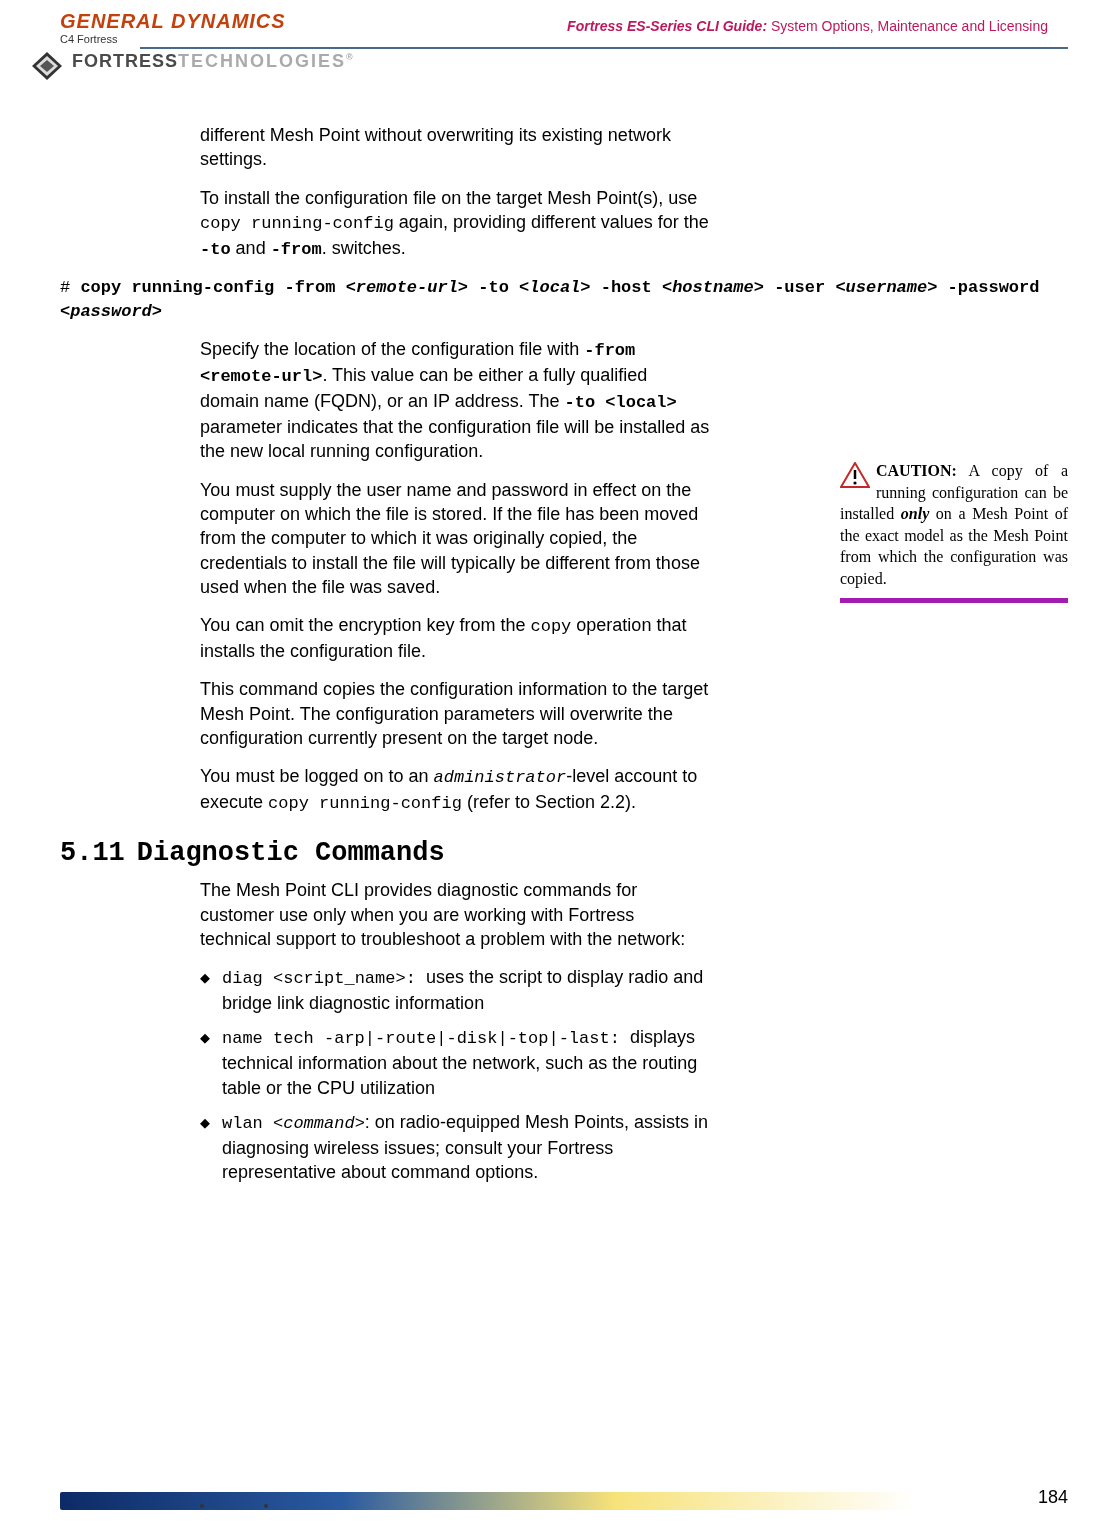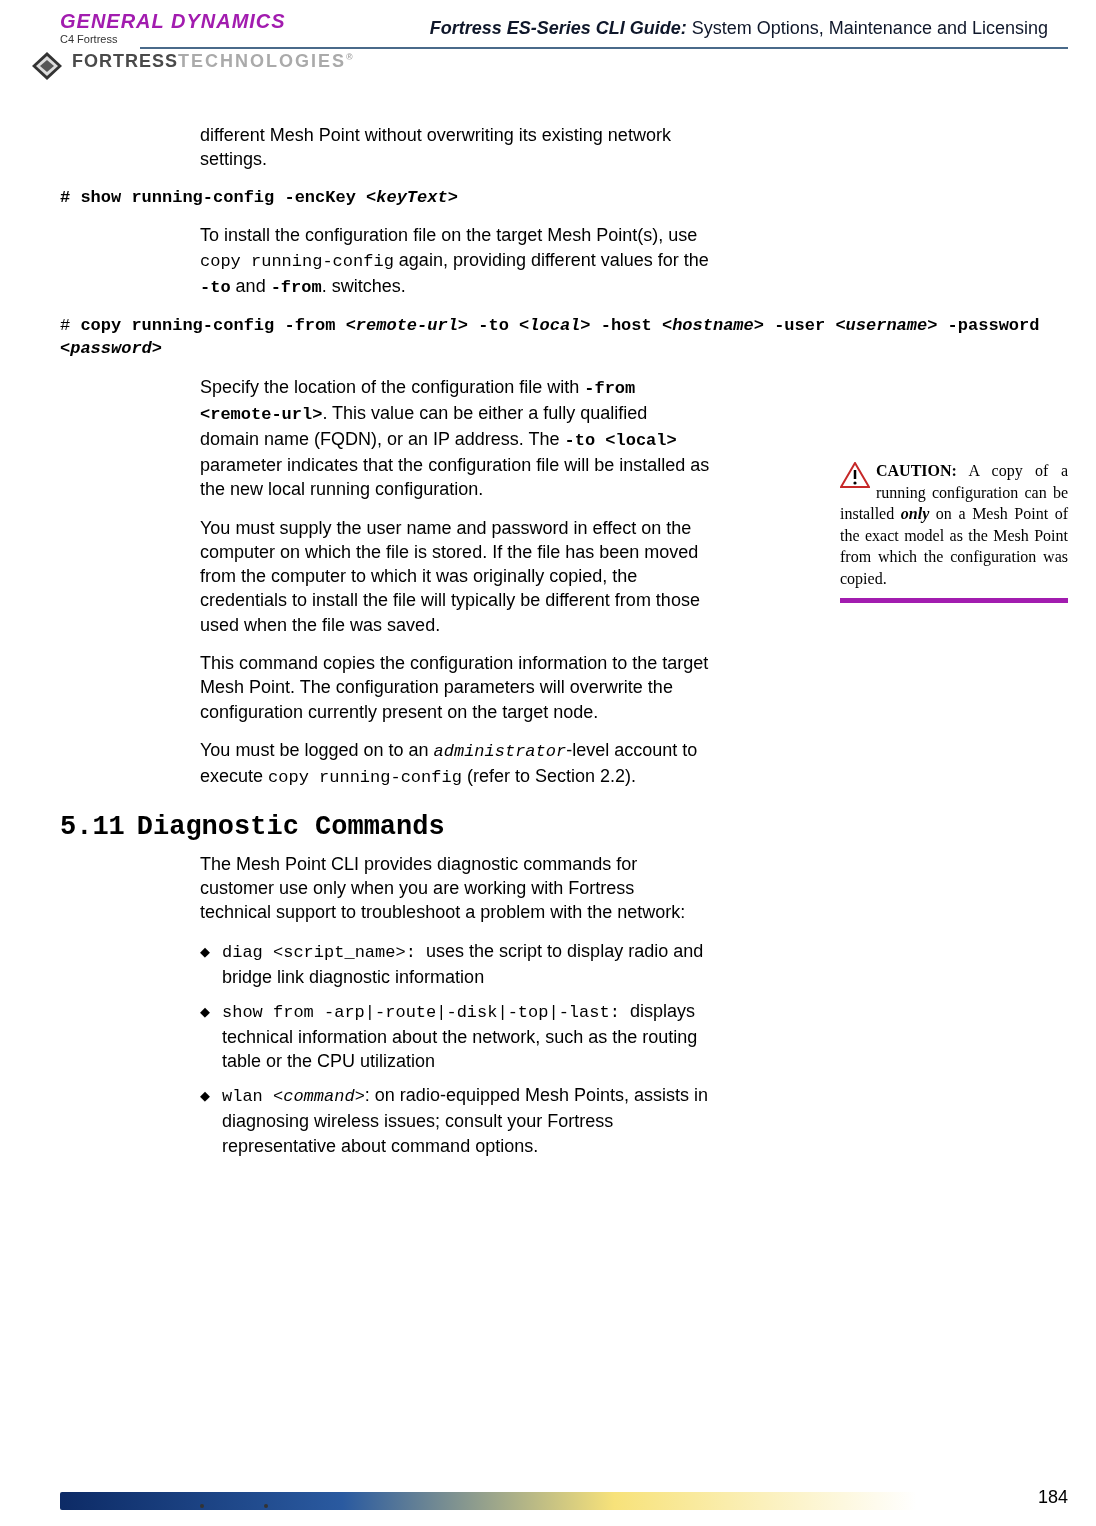--- a/index.html
+++ b/index.html
@@ -22,33 +22,33 @@
       display: flex;
       flex-direction: column;
       margin-right: 60px;
     }
     .gd-logo {
       font-family: Arial, sans-serif;
       font-weight: bold;
       font-style: italic;
       font-size: 20px;
       letter-spacing: 1px;
-      color: #a21caf;
+      color: #c2410c;
       white-space: nowrap;
     }
     .gd-sub {
       font-size: 11px;
       color: #333;
       margin-top: 0px;
     }
     .header-title {
       flex: 1;
       text-align: right;
-      font-size: 18px;
-      color: #0f172a;
+      font-size: 14px;
+      color: #be185d;
       padding-right: 28px;
       padding-top: 8px;
     }
     .header-title .bold-italic {
       font-weight: bold;
       font-style: italic;
     }
     .fortress-logo-row {
       display: flex;
       align-items: flex-start;
@@ -196,38 +196,38 @@
   <span class="fortress-text">
     <span>FORTRESS</span><span class="tech">TECHNOLOGIES</span><sup style="font-size:9px;color:#aaa;">®</sup>
   </span>
 </div>
 
 <div class="content">
 
   <div class="body-text para">different Mesh Point without overwriting its existing network settings.</div>
 
 
-  <div class="cmd-line cmd-block">
-    <span class="literal"># show running-config -encKey </span><span class="param">&lt;keyText&gt;</span>
-  </div>
 
   <div class="body-text para">
     <span>To install the configuration file on the target Mesh Point(s), use </span><span class="mono">copy running-config</span><span> again, providing different values for the </span><span class="mono" style="font-weight:bold">-to</span><span> and </span><span class="mono" style="font-weight:bold">-from</span><span>. switches.</span>
   </div>
 
   <div class="cmd-line cmd-block">
     <span class="literal noweight"># </span><span class="literal">copy running-config -from </span><span class="param">&lt;remote-url&gt;</span><span class="literal"> -to </span><span class="param">&lt;local&gt;</span><span class="literal"> -host </span><span class="param">&lt;hostname&gt;</span><span class="literal"> -user </span><span class="param">&lt;username&gt;</span><span class="literal"> -password </span><span class="param">&lt;password&gt;</span>
   </div>
 
   <div class="body-text para">
     <span>Specify the location of the configuration file with </span><span class="mono" style="font-weight:bold">-from &lt;remote-url&gt;</span><span>. This value can be either a fully qualified domain name (FQDN), or an IP address. The </span><span class="mono" style="font-weight:bold">-to &lt;local&gt;</span><span> parameter indicates that the configuration file will be installed as the new local running configuration.</span>
   </div>
 
   <div class="body-text para">You must supply the user name and password in effect on the computer on which the file is stored. If the file has been moved from the computer to which it was originally copied, the credentials to install the file will typically be different from those used when the file was saved.</div>
 
+  <div class="body-text para">
+    <span>You can omit the encryption key from the </span><span class="mono">copy</span><span> operation that installs the configuration file.</span>
+  </div>
 
   <div class="body-text para">This command copies the configuration information to the target Mesh Point. The configuration parameters will overwrite the configuration currently present on the target node.</div>
 
   <div class="body-text para">
     <span>You must be logged on to an </span><span class="mono" style="font-style:italic">administrator</span><span>-level account to execute </span><span class="mono">copy running-config</span><span> (refer to Section 2.2).</span>
   </div>
 
   <div class="section-heading">
     <span class="section-num">5.11</span><span>Diagnostic Commands</span>
   </div>
@@ -237,21 +237,21 @@
   <div class="bullet-list">
     <div class="bullet-item">
       <div class="bullet-diamond">◆</div>
       <div class="bullet-body">
         <span class="mono">diag </span><span class="mono" style="">&lt;script_name&gt;</span><span class="mono">: </span><span>uses the script to display radio and bridge link diagnostic information</span>
       </div>
     </div>
     <div class="bullet-item">
       <div class="bullet-diamond">◆</div>
       <div class="bullet-body">
-        <span class="mono">show from -arp|-route|-disk|-top|-last: </span><span>displays technical information about the network, such as the routing table or the CPU utilization</span>
+        <span class="mono">name tech -arp|-route|-disk|-top|-last: </span><span>displays technical information about the network, such as the routing table or the CPU utilization</span>
       </div>
     </div>
     <div class="bullet-item">
       <div class="bullet-diamond">◆</div>
       <div class="bullet-body">
         <span class="mono">wlan </span><span class="mono" style="font-style:italic">&lt;command&gt;</span><span>: on radio-equipped Mesh Points, assists in diagnosing wireless issues; consult your Fortress representative about command options.</span>
       </div>
     </div>
   </div>
 

